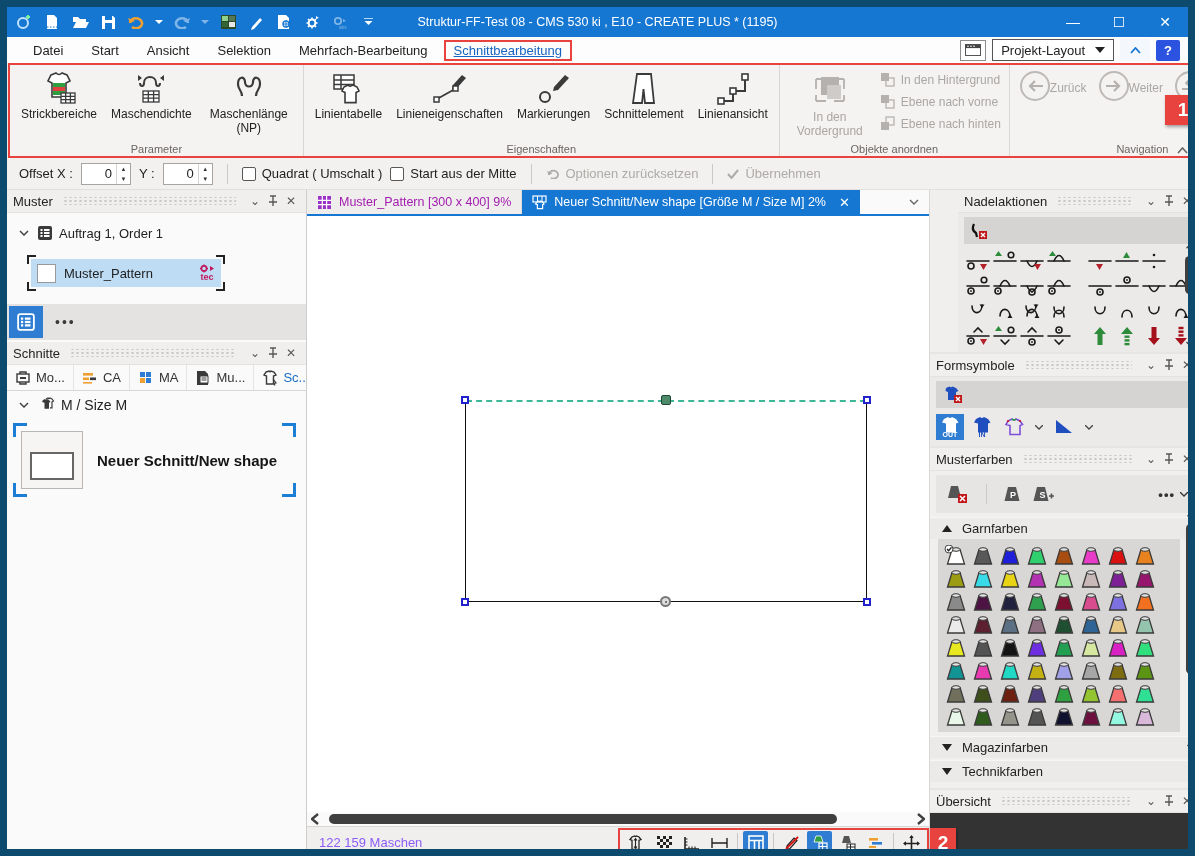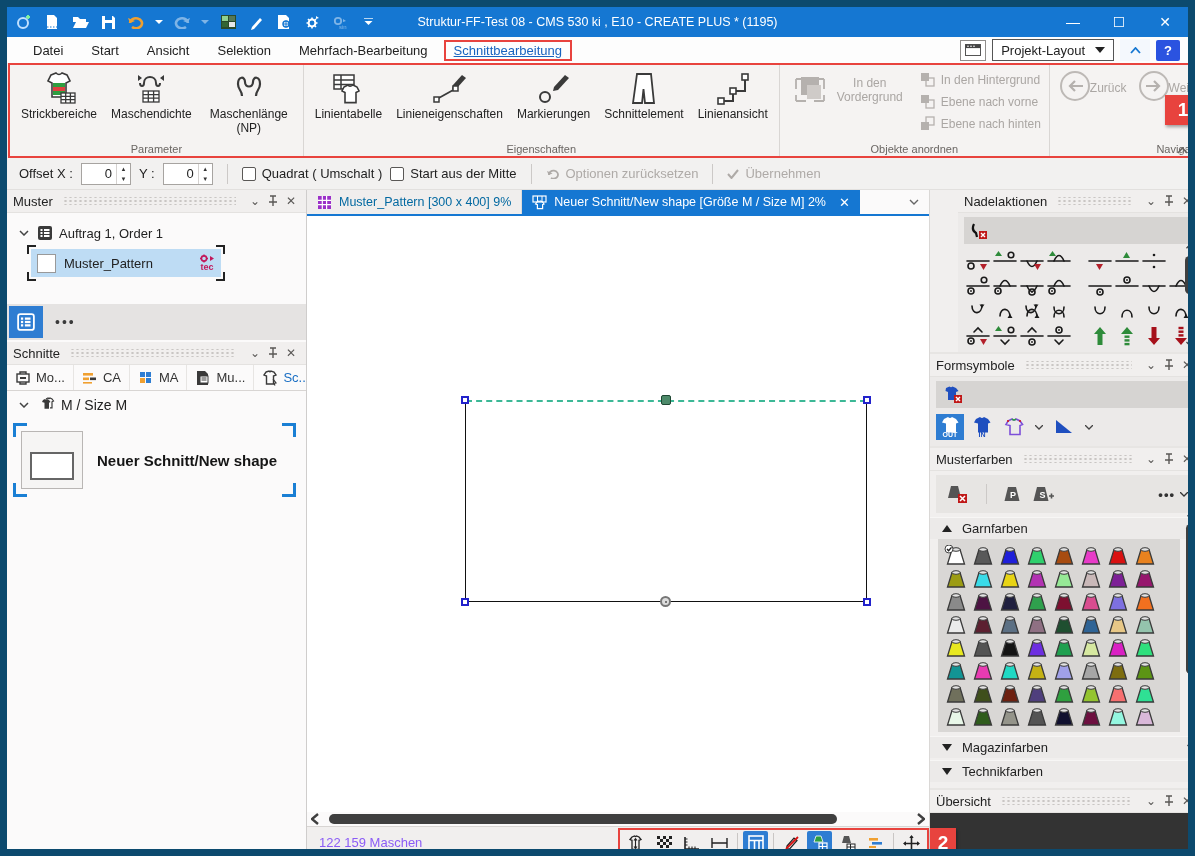--- a/index.html
+++ b/index.html
@@ -35,21 +35,21 @@
   .ribbon{position:absolute;left:1px;top:56px;width:1192px;height:95px;background:#f5f3f2;
     border:2px solid #e8433e;display:flex;}
   .rgroup{position:relative;display:flex;flex-direction:column;border-right:1px solid #d9d6d4;padding:2px 4px 14px 4px;}
   .rgroup-label{position:absolute;bottom:1px;left:0;right:0;text-align:center;font-size:11px;color:#6a6663;}
   .rbuttons{display:flex;align-items:flex-start;height:100%;}
   .rbtn{display:flex;flex-direction:column;align-items:center;padding:3px 7px;cursor:pointer;min-width:70px;}
   .rbtn .ric{height:38px;display:flex;align-items:center;justify-content:center;}
   .rbtn .rlb{font-size:12px;text-align:center;line-height:1.15;white-space:nowrap;}
   .rbtn .rlb.wrap{white-space:normal;width:86px;}
   .gray-group .rlb,.gray-group .glb{color:#aaa6a3;}
-  .big-gray{display:flex;align-items:center;padding:3px 6px;min-width:72px;}
+  .big-gray{display:flex;flex-direction:column;align-items:center;padding:3px 6px;min-width:72px;}
   .big-gray .rlb{font-size:12px;color:#aaa6a3;text-align:center;line-height:1.2;white-space:normal;width:80px;}
   .small-col{display:flex;flex-direction:column;justify-content:flex-start;gap:6px;padding:5px 4px;}
   .small-item{display:flex;align-items:center;gap:5px;font-size:12px;color:#aaa6a3;cursor:pointer;white-space:nowrap;}
   .nav-btn{display:flex;flex-direction:row;align-items:center;padding:4px 6px;cursor:pointer;}
   .nav-circ{width:30px;height:30px;border:2px solid #bdb9b6;border-radius:50%;display:flex;align-items:center;justify-content:center;margin-bottom:3px;}
   .nav-lb{font-size:12px;color:#aaa6a3;white-space:nowrap;}
   .ribbon-collapse{position:absolute;right:10px;bottom:2px;color:#6a6663;cursor:pointer;}
   .badge{position:absolute;background:#e8433e;color:#fff;display:flex;align-items:center;justify-content:center;
     font-size:19px;font-weight:bold;box-shadow:1px 2px 3px rgba(0,0,0,.35);z-index:50;}
   .badge1{left:1158px;top:88px;width:36px;height:30px;}
@@ -75,21 +75,21 @@
   
   .phead{height:23px;display:flex;align-items:center;padding:0 6px;background:#f1efee;border-bottom:1px solid #e4e2e0;}
   .phead .ptitle{font-size:13px;color:#222;white-space:nowrap;}
   .phead .pdots{flex:1;height:8px;margin:0 10px;
     background-image:radial-gradient(circle,#c9c6c4 1px,transparent 1.3px);background-size:5px 4px;background-position:0 2px;}
   .phead .hic{width:18px;height:18px;display:flex;align-items:center;justify-content:center;color:#5a5856;cursor:pointer;font-size:12px;}
 
   
   .tree-row{display:flex;align-items:center;gap:6px;padding:6px 12px;}
   .tree-chev{color:#444;font-size:11px;width:12px;}
-  .sel-item{position:relative;margin-left:24px;margin-top:2px;width:190px;height:28px;background:#bedcf4;
+  .sel-item{position:relative;margin-left:24px;margin-top:12px;width:190px;height:28px;background:#bedcf4;
     display:flex;align-items:center;gap:8px;padding:0 6px;cursor:pointer;}
   .corner{position:absolute;width:9px;height:9px;}
   .c-tl{left:-4px;top:-4px;border-left:2px solid #222;border-top:2px solid #222;}
   .c-tr{right:-4px;top:-4px;border-right:2px solid #222;border-top:2px solid #222;}
   .c-bl{left:-4px;bottom:-4px;border-left:2px solid #222;border-bottom:2px solid #222;}
   .c-br{right:-4px;bottom:-4px;border-right:2px solid #222;border-bottom:2px solid #222;}
   .thumb-sm{width:19px;height:19px;background:#fff;border:1px solid #999;}
   .muster-toolbar{position:absolute;left:0;top:114px;width:100%;height:36px;background:#e5e3e2;display:flex;align-items:center;gap:12px;}
   .blue-sq-btn{width:34px;height:32px;background:#2e7dd2;margin-left:2px;display:flex;align-items:center;justify-content:center;cursor:pointer;}
   .more-dots{color:#3a3a3a;font-size:14px;letter-spacing:2px;cursor:pointer;}
@@ -104,21 +104,21 @@
   .shape-label{font-size:15px;font-weight:bold;color:#151515;}
   .bcorner{position:absolute;width:14px;height:14px;}
   .bc-tl{left:-8px;top:-6px;border-left:3px solid #1a7fd4;border-top:3px solid #1a7fd4;}
   .bc-tr{right:-4px;top:-6px;border-right:3px solid #1a7fd4;border-top:3px solid #1a7fd4;}
   .bc-bl{left:-8px;bottom:-6px;border-left:3px solid #1a7fd4;border-bottom:3px solid #1a7fd4;}
   .bc-br{right:-4px;bottom:-6px;border-right:3px solid #1a7fd4;border-bottom:3px solid #1a7fd4;}
 
   
   .edit-tabs{position:absolute;left:0;top:0;width:100%;height:26px;display:flex;background:#fbfafa;border-bottom:2px solid #1577d2;}
   .etab{display:flex;align-items:center;gap:7px;padding:0 10px;font-size:12.5px;cursor:pointer;white-space:nowrap;}
-  .etab1{background:#f0eeed;color:#0369a1;border-right:1px solid #dedcda;}
+  .etab1{background:#f0eeed;color:#a21caf;border-right:1px solid #dedcda;}
   .etab2{background:#1577d2;color:#fff;}
   .etab .x{margin-left:6px;font-size:13px;cursor:pointer;}
   .etabs-chev{margin-left:auto;align-self:center;padding-right:10px;color:#666;}
   .canvas{position:absolute;left:0;top:26px;width:100%;height:596px;background:#fff;}
   .shape-rect{position:absolute;left:158px;top:185px;width:402px;height:201px;
     border-left:1.5px solid #111;border-right:1.5px solid #111;border-bottom:1.5px solid #111;}
   .dash-top{position:absolute;left:0;top:-1px;width:100%;height:0;border-top:2px dashed #3cb896;}
   .handle{position:absolute;width:8px;height:8px;background:#fff;border:2px solid #2222cc;}
   .h-tl{left:-5px;top:-5px;} .h-tr{right:-5px;top:-5px;} .h-bl{left:-5px;bottom:-5px;} .h-br{right:-5px;bottom:-5px;}
   .node-top{position:absolute;left:50%;top:-6px;margin-left:-5px;width:10px;height:10px;background:#4d8a6a;border:1px solid #1f4733;border-radius:2px;}

